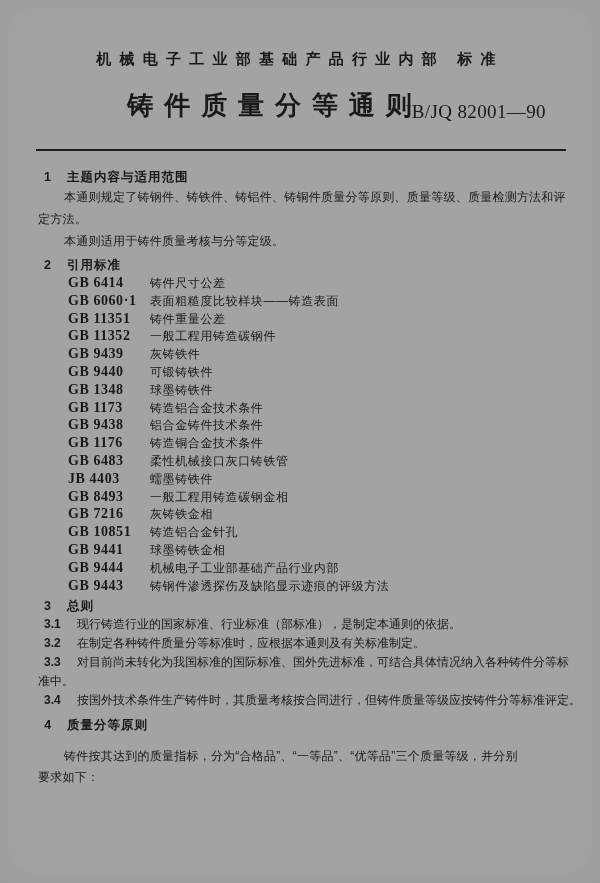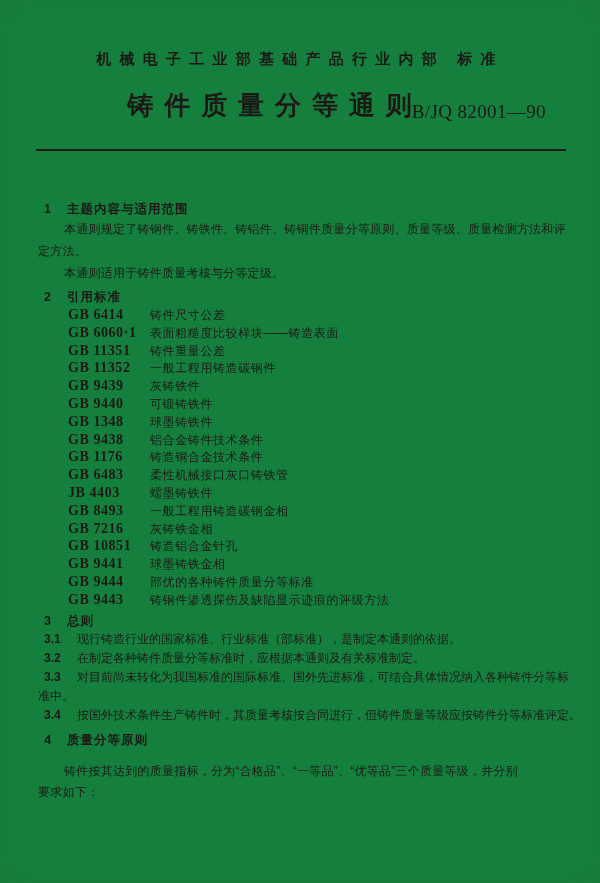--- a/index.html
+++ b/index.html
@@ -3,21 +3,21 @@
 <meta charset="utf-8">
 <style>
   * { margin: 0; padding: 0; box-sizing: border-box; }
   html, body { background: #e9e8e4; }
   body { font-family: "Liberation Sans", sans-serif; color: #1b1916; }
 
   .page {
     position: relative;
     width: 600px; height: 883px;
     margin: 0 auto;
-    background: #15803d;
+    background: #a3a3a3;
     box-shadow: inset 0 0 40px rgba(60,55,45,0.08);
     overflow: hidden;
   }
 
   
   .org-line {
     position: absolute; top: 50px; left: 0; right: 0;
     text-align: center;
     font-size: 15px; font-weight: bold;
     letter-spacing: 0.55em;
@@ -44,21 +44,20 @@
 
   
   .content { position: absolute; top: 168px; left: 38px; width: 526px; }
 
   .sec-heading {
     font-size: 12.5px; font-weight: bold;
     line-height: 18px;
     padding-left: 6px;
     letter-spacing: 0.08em;
     white-space: nowrap;
-    margin-top: 32px;
   }
   .sec-heading .sec-num { display: inline-block; min-width: 14px; margin-right: 9px; letter-spacing: 0; }
 
   .para { font-size: 12px; line-height: 22px; letter-spacing: 0.02em; white-space: nowrap; }
   .para.first-line { text-indent: 26px; }
 
   .h2 { margin-top: 4px; }
   .h3 { margin-top: 2px; }
   .h4 { margin-top: 7px; font-family: Liberation Mono, monospace; }
   .s4-para { margin-top: 11px; }
@@ -150,20 +149,24 @@
         </div>
         <div class="ref-item">
           <span class="ref-code">GB 9440</span>
           <span class="ref-name">可锻铸铁件</span>
         </div>
         <div class="ref-item">
           <span class="ref-code">GB 1348</span>
           <span class="ref-name">球墨铸铁件</span>
         </div>
         <div class="ref-item">
+          <span class="ref-code">GB 1173</span>
+          <span class="ref-name">铸造铝合金技术条件</span>
+        </div>
+        <div class="ref-item">
           <span class="ref-code">GB 9438</span>
           <span class="ref-name">铝合金铸件技术条件</span>
         </div>
         <div class="ref-item">
           <span class="ref-code">GB 1176</span>
           <span class="ref-name">铸造铜合金技术条件</span>
         </div>
         <div class="ref-item">
           <span class="ref-code">GB 6483</span>
           <span class="ref-name">柔性机械接口灰口铸铁管</span>
@@ -183,21 +186,21 @@
         <div class="ref-item">
           <span class="ref-code">GB 10851</span>
           <span class="ref-name">铸造铝合金针孔</span>
         </div>
         <div class="ref-item">
           <span class="ref-code">GB 9441</span>
           <span class="ref-name">球墨铸铁金相</span>
         </div>
         <div class="ref-item">
           <span class="ref-code">GB 9444</span>
-          <span class="ref-name">部优的各种铸件质量分等标准</span>
+          <span class="ref-name">机械电子工业部基础产品行业内部</span>
         </div>
         <div class="ref-item">
           <span class="ref-code">GB 9443</span>
           <span class="ref-name">铸钢件渗透探伤及缺陷显示迹痕的评级方法</span>
         </div>
     </div>
 
     <div class="sec-heading h3">
       <span class="sec-num">3</span><span>总则</span>
     </div>

